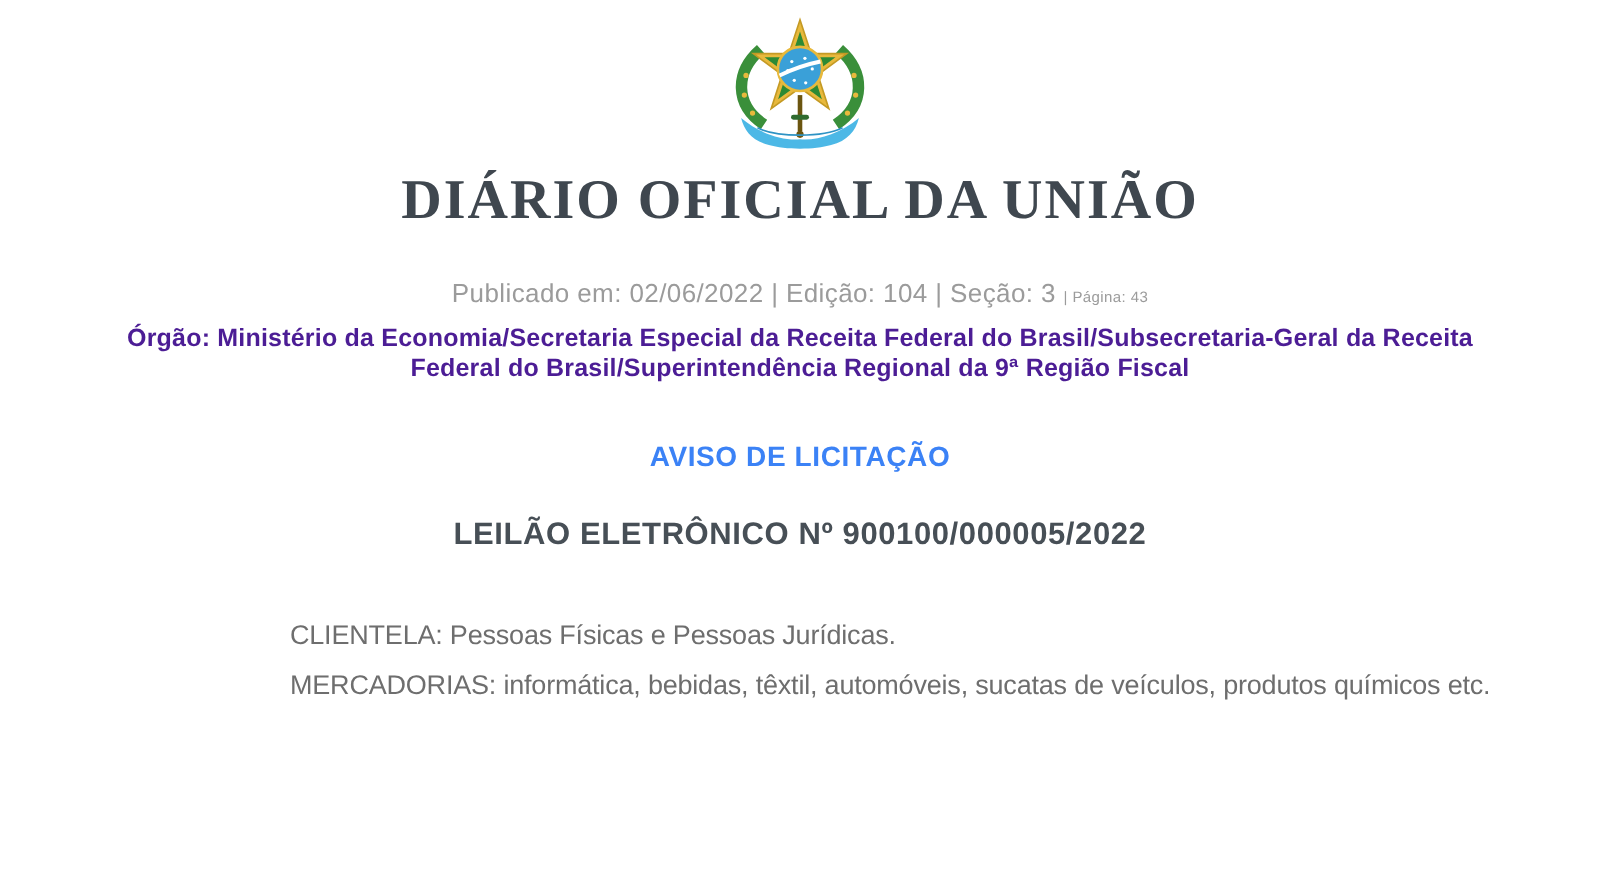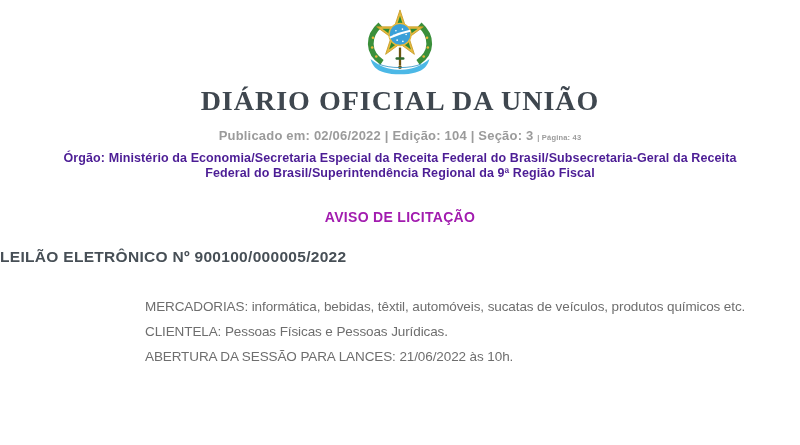--- a/index.html
+++ b/index.html
@@ -28,48 +28,48 @@
   .doc-title {
     font-family: "Liberation Serif", serif;
     font-weight: 700;
     font-size: 28px;
     letter-spacing: 1px;
     color: #3f474f;
     margin-top: 9px;
     line-height: 1.1;
   }
   .meta-line {
-    margin-top: 11px;
+    margin-top: 22px;
     font-size: 13px;
     color: #9b9b9b;
     letter-spacing: 0.2px;
-    font-weight: bold;
   }
   .meta-page {
     font-size: 7.5px;
     color: #9b9b9b;
   }
   .organ-line {
     margin: 8px 62px 0 62px;
     font-size: 12.5px;
     font-weight: 700;
     color: #4c1d95;
     line-height: 1.25;
     letter-spacing: 0.1px;
   }
   .section-heading {
     margin-top: 27px;
     text-align: center;
     font-size: 14px;
     font-weight: 700;
-    color: #a21caf;
+    color: #3b82f6;
     letter-spacing: 0.3px;
   }
   .document-heading {
     margin-top: 23px;
+    text-align: center;
     font-size: 15.5px;
     font-weight: 700;
     color: #474f56;
     letter-spacing: 0.3px;
   }
   .doc-body {
     margin: 30px 48px 0 75px;
     color: #6e6e6e;
   }
   .doc-body p {
@@ -127,18 +127,17 @@
     </div>
 
     <div class="organ-line">Órgão: Ministério da Economia/Secretaria Especial da Receita Federal do Brasil/Subsecretaria-Geral da Receita Federal do Brasil/Superintendência Regional da 9ª Região Fiscal</div>
   </div>
 
   <div class="section-heading">AVISO DE LICITAÇÃO</div>
 
   <div class="document-heading">LEILÃO ELETRÔNICO Nº 900100/000005/2022</div>
 
   <div class="doc-body">
+    <p>CLIENTELA: Pessoas Físicas e Pessoas Jurídicas.</p>
     <p>MERCADORIAS: informática, bebidas, têxtil, automóveis, sucatas de veículos, produtos químicos etc.</p>
-    <p>CLIENTELA: Pessoas Físicas e Pessoas Jurídicas.</p>
-    <p>ABERTURA DA SESSÃO PARA LANCES: 21/06/2022 às 10h.</p>
   </div>
 
 </div>
 
 </body></html>

